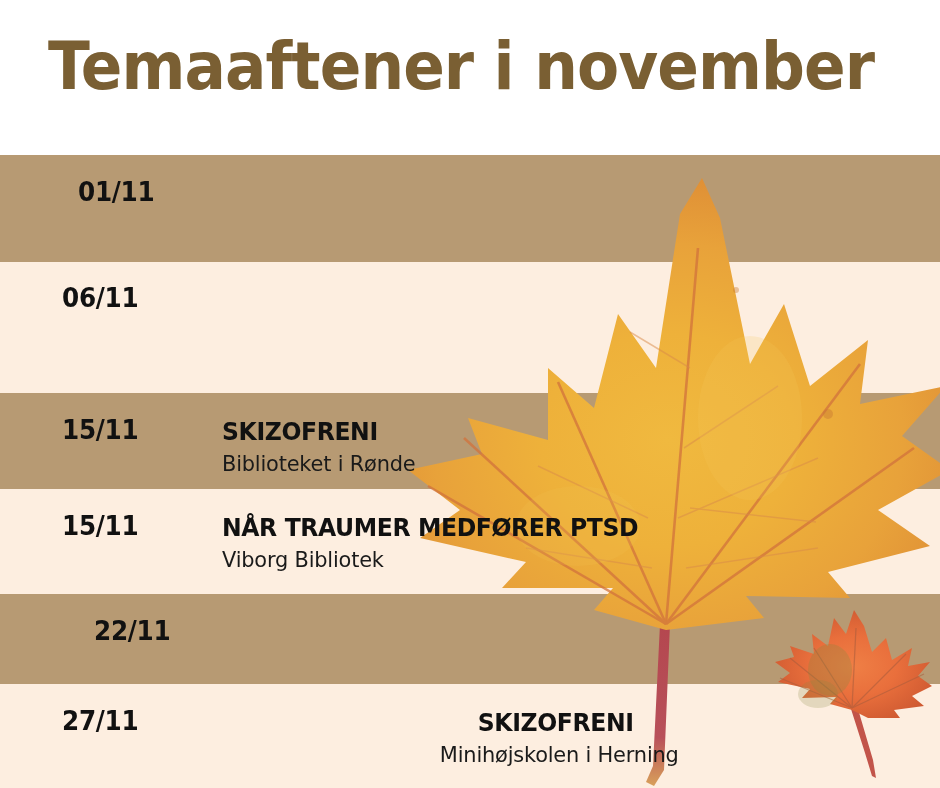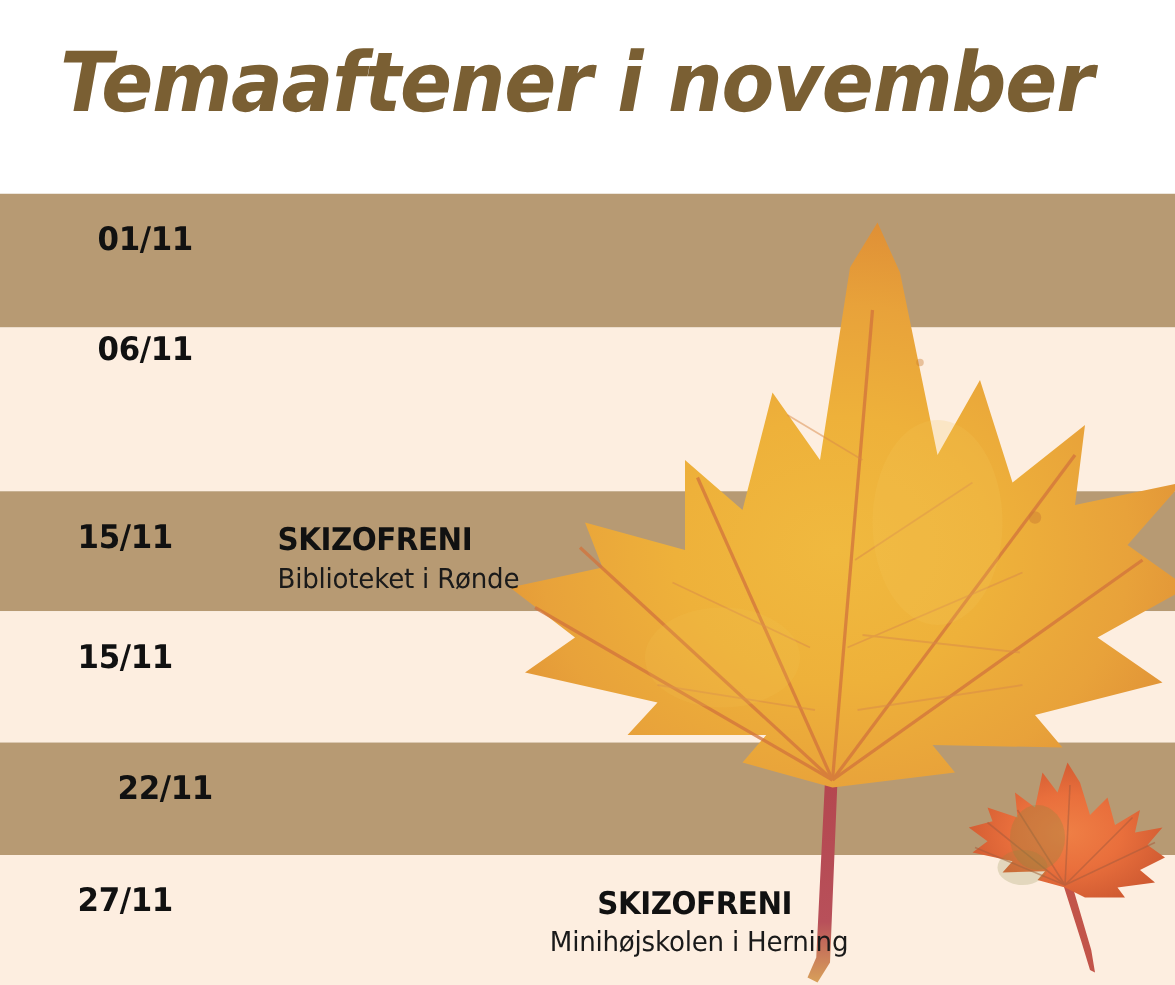--- a/index.html
+++ b/index.html
@@ -24,21 +24,20 @@
   }
 
   
   #header {
     position: absolute;
     left: 0; top: 0;
     width: 940px;
     height: 113px;
     background: #ffffff;
     z-index: 5;
-    font-style: italic;
   }
   #poster-title {
     position: absolute;
     left: 48px;
     top: 28px;
     font-family: "DejaVu Sans", sans-serif;
     font-weight: 700;
     font-size: 66px;
     line-height: 78px;
     letter-spacing: -1px;
@@ -250,37 +249,41 @@
       <ellipse cx="46" cy="86" rx="20" ry="14" fill="#8a8740" opacity="0.22"></ellipse>
     </svg>
   </div>
 
   <div id="rowtext">
       <div class="row" style="top: 0px; height: 130px; margin-left: 16px;">
         <div class="row-inner">
           <div class="row-date" style="top: 22px;">01/11</div>
         </div>
       </div>
-      <div class="row" style="top: 93px; height: 131px; padding-left: 16px;">
+      <div class="row" style="top: 111px; height: 131px;">
         <div class="row-inner">
           <div class="row-date" style="top: 17px;">06/11</div>
         </div>
       </div>
       <div class="row" style="top: 238px; height: 96px;">
         <div class="row-inner">
           <div class="row-date" style="top: 22px;">15/11</div>
           <div class="row-body" style="top: 22px;">
             <div class="row-title"><span class="l1">SKIZOFRENI</span></div>
             <div class="row-venue">Biblioteket i Rønde</div>
           </div>
         </div>
       </div>
       <div class="row" style="top: 334px; height: 105px;">
         <div class="row-inner">
           <div class="row-date" style="top: 22px;">15/11</div>
+          <div class="row-body" style="top: 22px;">
+            <div class="row-title"><span class="l1">NÅR TRAUMER MEDFØRER PTSD</span></div>
+            <div class="row-venue">Viborg Bibliotek</div>
+          </div>
         </div>
       </div>
       <div class="row" style="top: 439px; height: 90px; padding-left: 32px;">
         <div class="row-inner">
           <div class="row-date" style="top: 22px;">22/11</div>
         </div>
       </div>
       <div class="row" style="top: 529px; height: 120px; text-align: center;">
         <div class="row-inner">
           <div class="row-date" style="top: 22px;">27/11</div>

